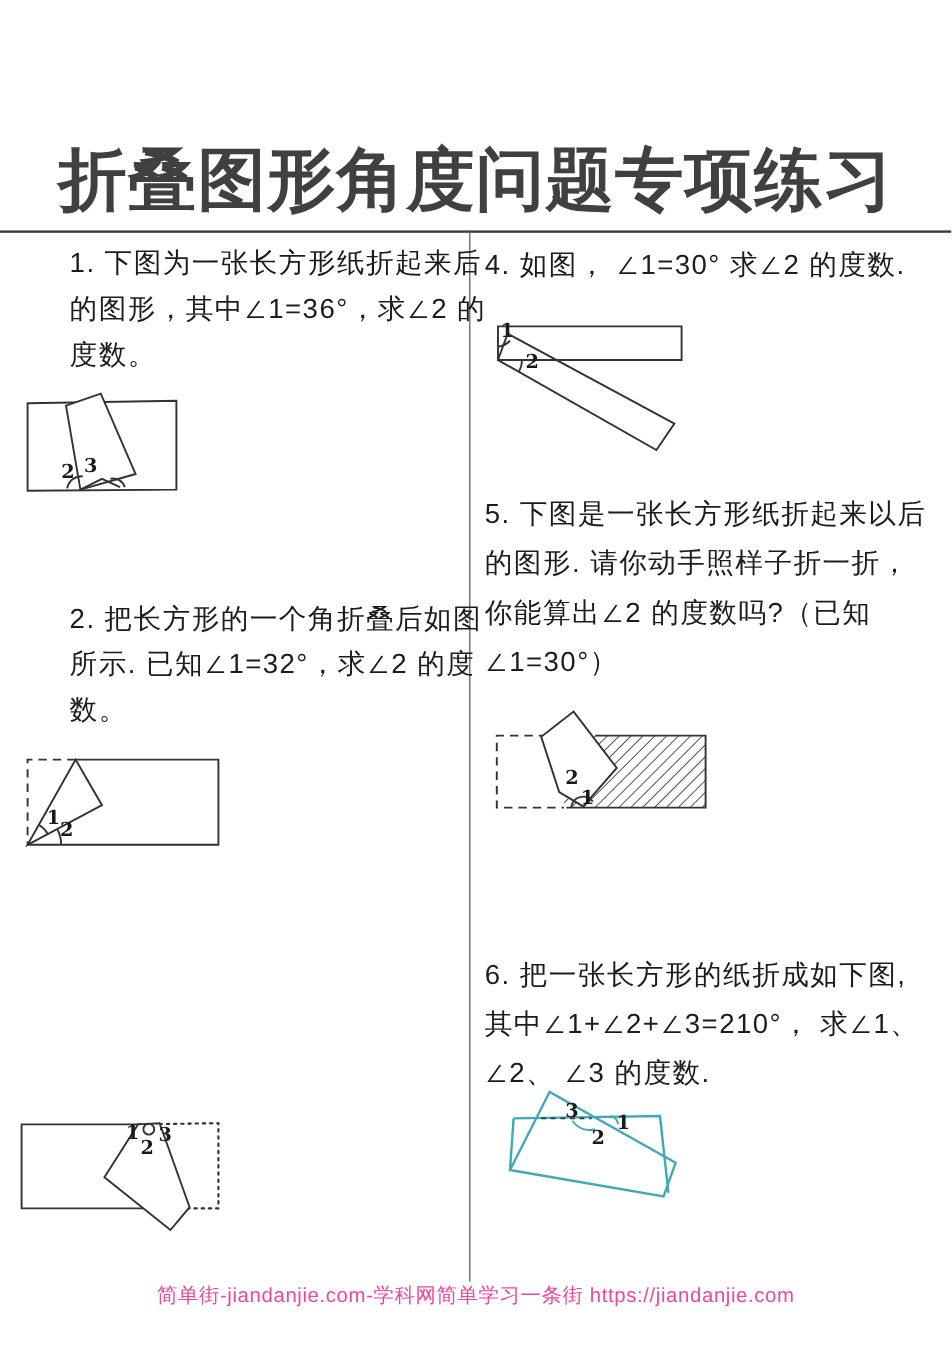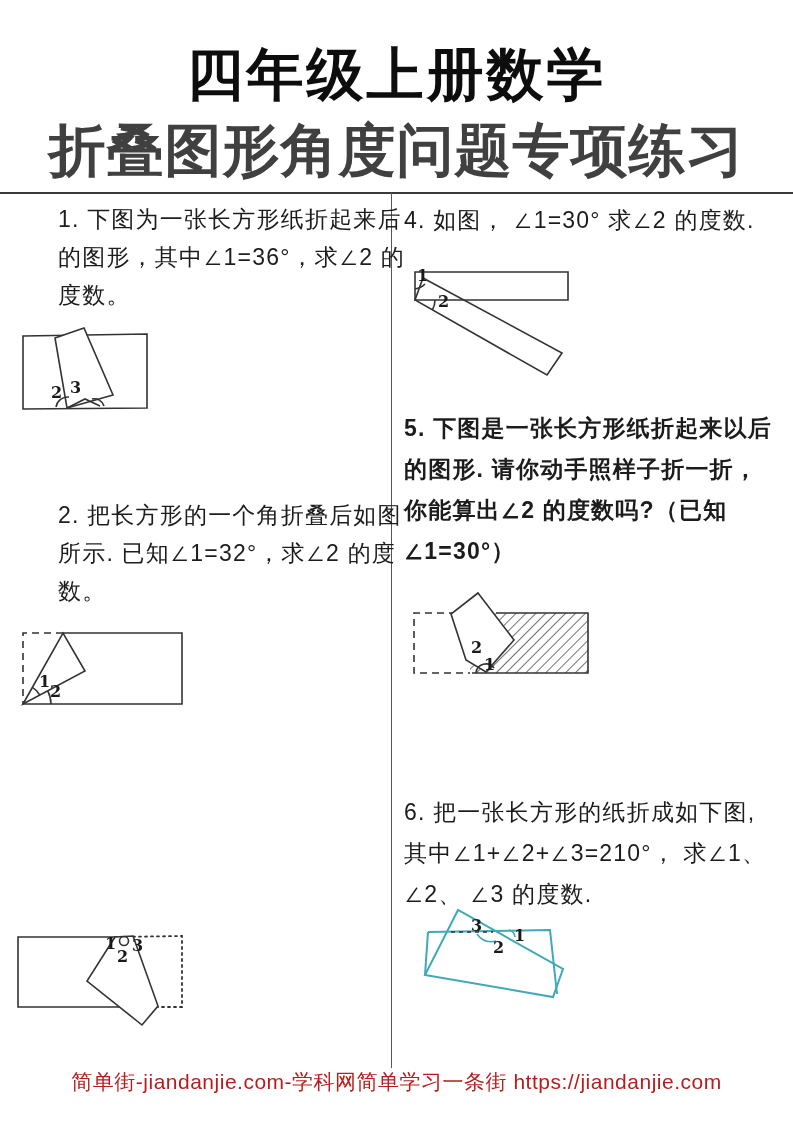--- a/index.html
+++ b/index.html
@@ -18,28 +18,27 @@
   .col-r{left:404px;width:378px;line-height:41px;}
   .fig{position:absolute;}
   .fig svg{display:block;}
   .figstroke{stroke:#333;stroke-width:1.6;fill:none;}
   .figwhite{stroke:#333;stroke-width:1.6;fill:#ffffff;}
   .figdash{stroke:#333;stroke-width:1.6;fill:none;stroke-dasharray:7 5;}
   .figdot{stroke:#333;stroke-width:1.8;fill:none;stroke-dasharray:2 4;stroke-linecap:round;}
   .figlabel{font-family:"DejaVu Serif",serif;font-weight:bold;font-size:16px;fill:#1a1a1a;}
   .teal{stroke:#3FA9BA;stroke-width:2;fill:none;}
   .footer{position:absolute;top:1068px;left:0;width:100%;text-align:center;
-        font-size:21px;color:#b91c1c;letter-spacing:0.5px;}
+        font-size:17px;color:#ec4899;letter-spacing:0.5px;}
 </style>
 </head>
 <body>
 
 <div class="page">
 
-  <div class="title-black">四年级上册数学</div>
   <div class="title-red">折叠图形角度问题专项练习</div>
   <div class="hrule"></div>
   <div class="vrule"></div>
 
   <div class="prob col-l" style="top:200px;">1. 下图为一张长方形纸折起来后的图形，其中∠1=36°，求∠2 的度数。</div>
 
   <div class="fig" style="top:323px;left:13px;">
     <svg width="200" height="100" viewBox="0 0 200 100">
       <path class="figstroke" d="M10,13 L134,11 L134,85 L10,86 Z"></path>
       <path class="figwhite" d="M42,15 L71,5 L100,72 L54,85 Z"></path>
@@ -84,21 +83,21 @@
     <svg width="200" height="125" viewBox="0 0 200 125">
       <path class="figstroke" d="M7,12 L160,12 L160,40 L7,40 Z"></path>
       <path class="figstroke" d="M15,18 L154,93 L139,115 L7,40 Z"></path>
       <path class="figstroke" d="M7,29 Q13,28 17,24"></path>
       <path class="figstroke" d="M27,40 A20,20 0 0 1 24.4,49.9"></path>
       <text class="figlabel" x="9" y="21">1</text>
       <text class="figlabel" x="30" y="47">2</text>
     </svg>
   </div>
 
-  <div class="prob col-r" style="top:408px;font-weight:bold;">5.  下图是一张长方形纸折起来以后的图形.  请你动手照样子折一折， 你能算出∠2 的度数吗?（已知∠1=30°）</div>
+  <div class="prob col-r" style="top:408px;">5.  下图是一张长方形纸折起来以后的图形.  请你动手照样子折一折， 你能算出∠2 的度数吗?（已知∠1=30°）</div>
 
   <div class="fig" style="top:590px;left:410px;">
     <svg width="200" height="100" viewBox="0 0 200 100">
       <defs>
         <pattern id="hatch5" width="7" height="7" patternUnits="userSpaceOnUse" patternTransform="rotate(45)">
           <line x1="0" y1="0" x2="0" y2="7" stroke="#444" stroke-width="1.5"></line>
         </pattern>
       </defs>
       <path d="M60,23 L178,23 L178,83 L60,83 Z" fill="url(#hatch5)" stroke="none"></path>
       <path class="figstroke" d="M86,23 L178,23 L178,83 L62,83"></path>

